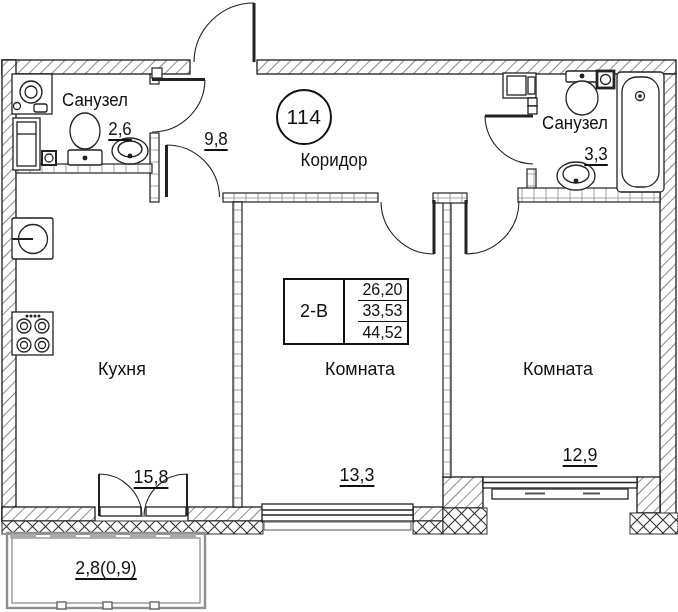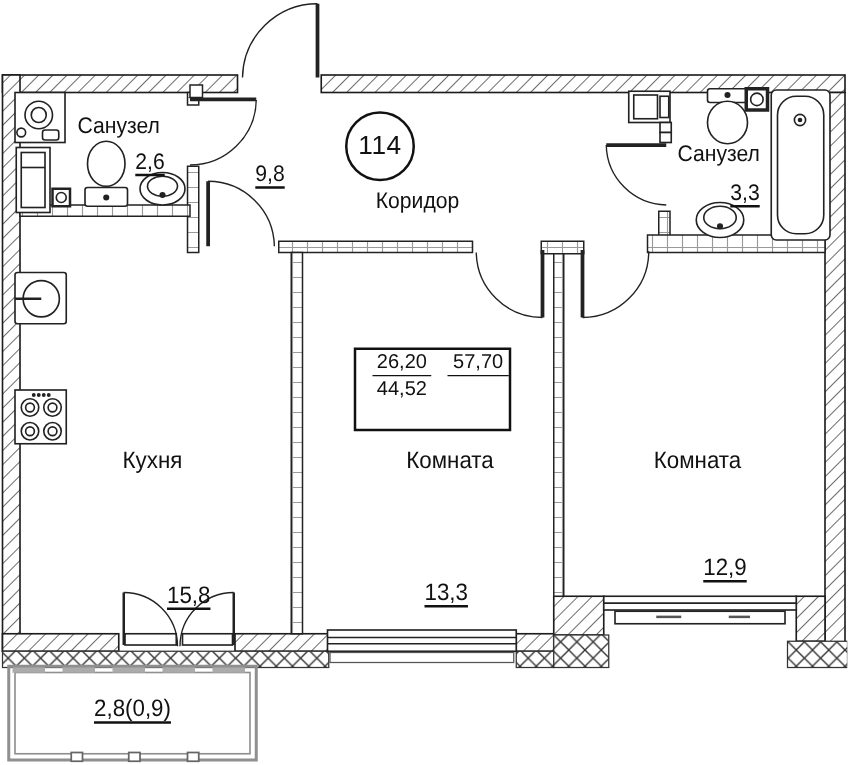--- a/index.html
+++ b/index.html
@@ -240,18 +240,19 @@
   <div class="lbl big" style="left:512px;top:358px;width:92px;">Комната</div>
   <div class="lbl numbig" style="left:556px;top:444px;width:48px;">12,9</div>
 
   <div class="lbl numbig" style="left:56px;top:557px;width:100px;">2,8(0,9)</div>
 
   <div class="unit-circle">
     <span>114</span>
   </div>
 
   <div class="area-table">
+    <div class="cell-type">2-В</div>
     <div class="cell-val">26,20</div>
-    <div class="cell-val">57,70</div>
+    <div class="cell-val">33,53</div>
     <div class="cell-val last">44,52</div>
   </div>
 
 </div>
 
 </body></html>

